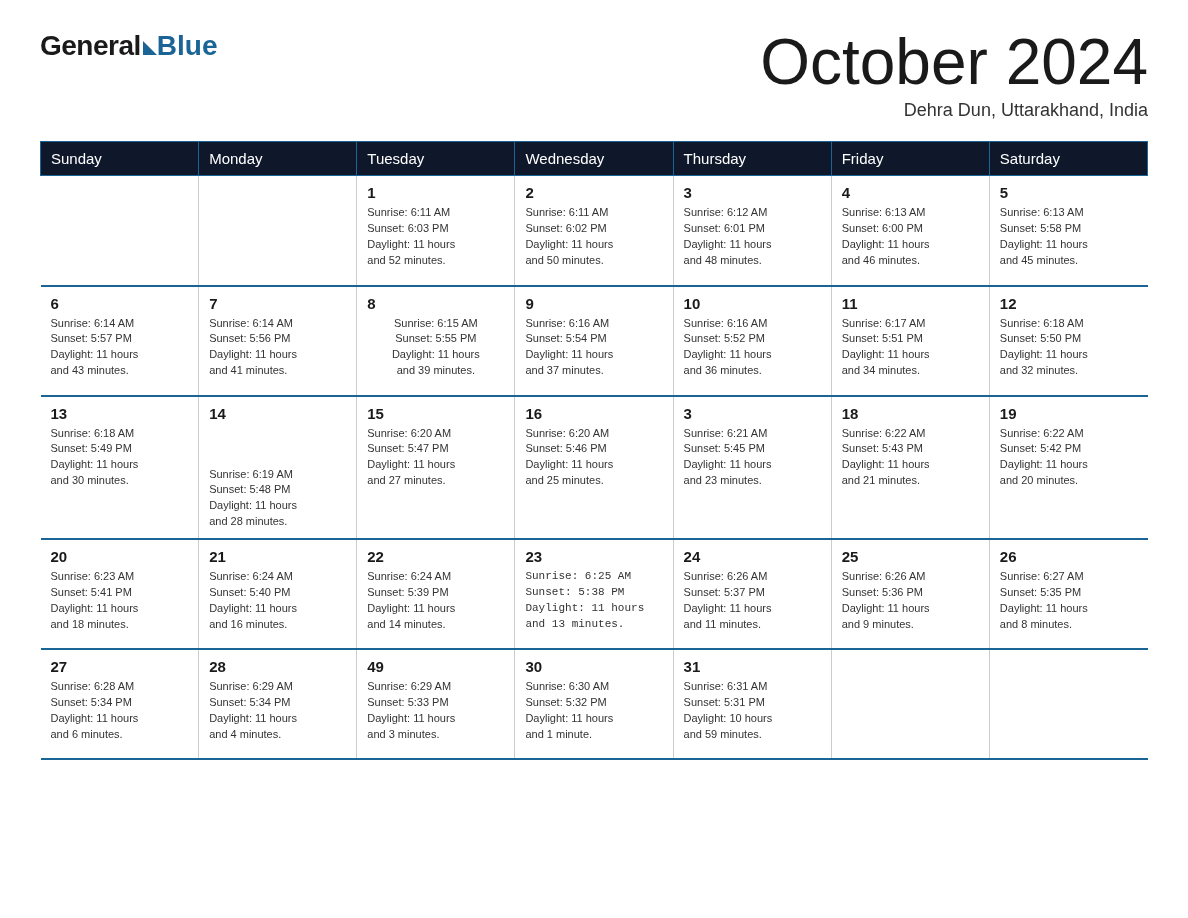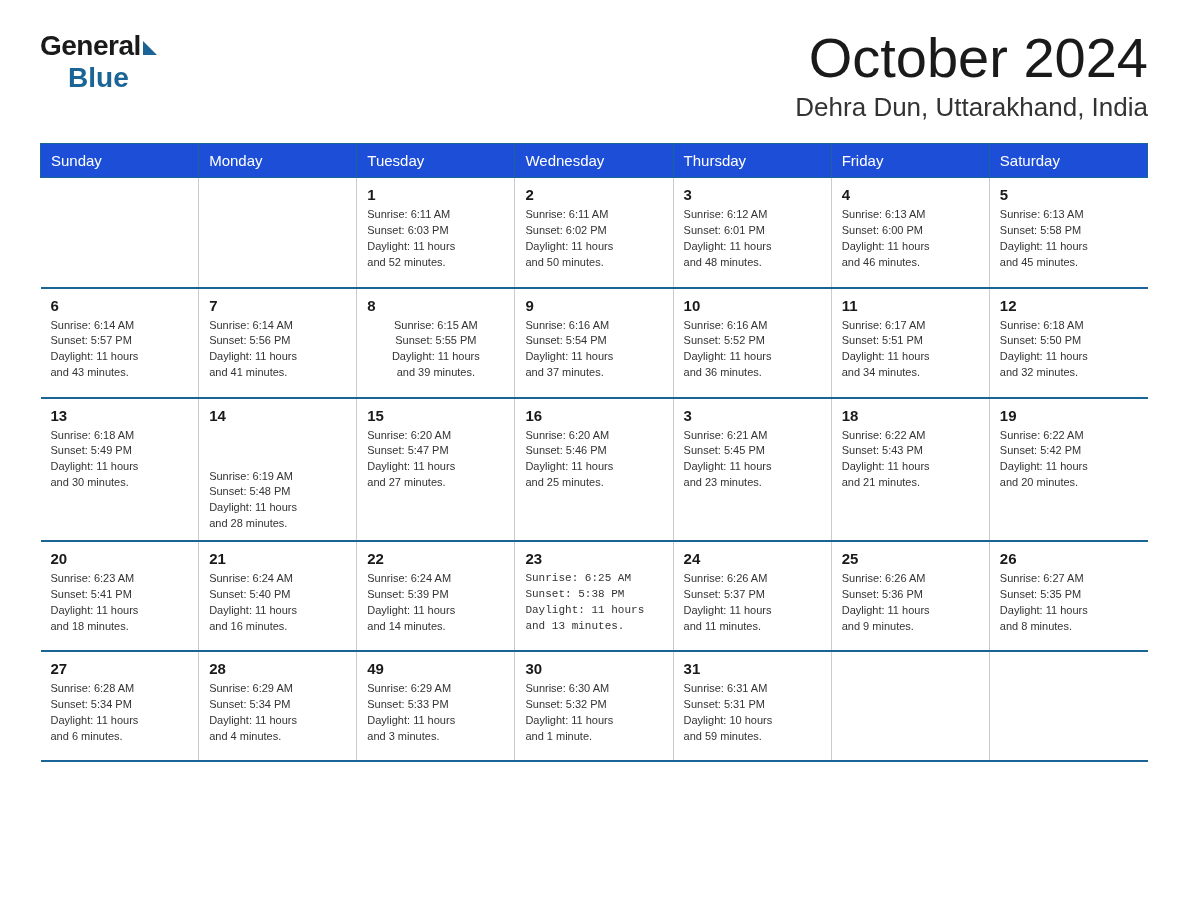--- a/index.html
+++ b/index.html
@@ -11,22 +11,22 @@
       min-height: 918px;
     }
     .header {
       display: flex;
       justify-content: space-between;
       align-items: flex-start;
       margin-bottom: 20px;
     }
     .logo {
       display: flex;
-      flex-direction: column;
-      align-items: center;
+      flex-direction: row;
+      align-items: flex-start;
     }
     .logo-top {
       display: flex;
       align-items: center;
     }
     .logo-general {
       font-size: 28px;
       font-weight: bold;
       color: #1a1a1a;
       letter-spacing: -0.5px;
@@ -43,37 +43,37 @@
     .logo-blue {
       font-size: 28px;
       font-weight: bold;
       color: #1a6496;
       margin-left: 0px;
     }
     .title-section {
       text-align: right;
     }
     .month-title {
-      font-size: 56px;
+      font-size: 64px;
       font-weight: 300;
       color: #1a1a1a;
       line-height: 1;
     }
     .location {
-      font-size: 26px;
+      font-size: 18px;
       color: #333;
       margin-top: 6px;
     }
     table {
       width: 100%;
       border-collapse: collapse;
       table-layout: fixed;
     }
     thead tr {
-      background-color: #1d4ed8;
+      background-color: #0f172a;
     }
     thead th {
       color: #fff;
       font-size: 15px;
       font-weight: normal;
       padding: 8px 10px;
       text-align: left;
       border: 1px solid #1a6496;
     }
     tbody tr {

